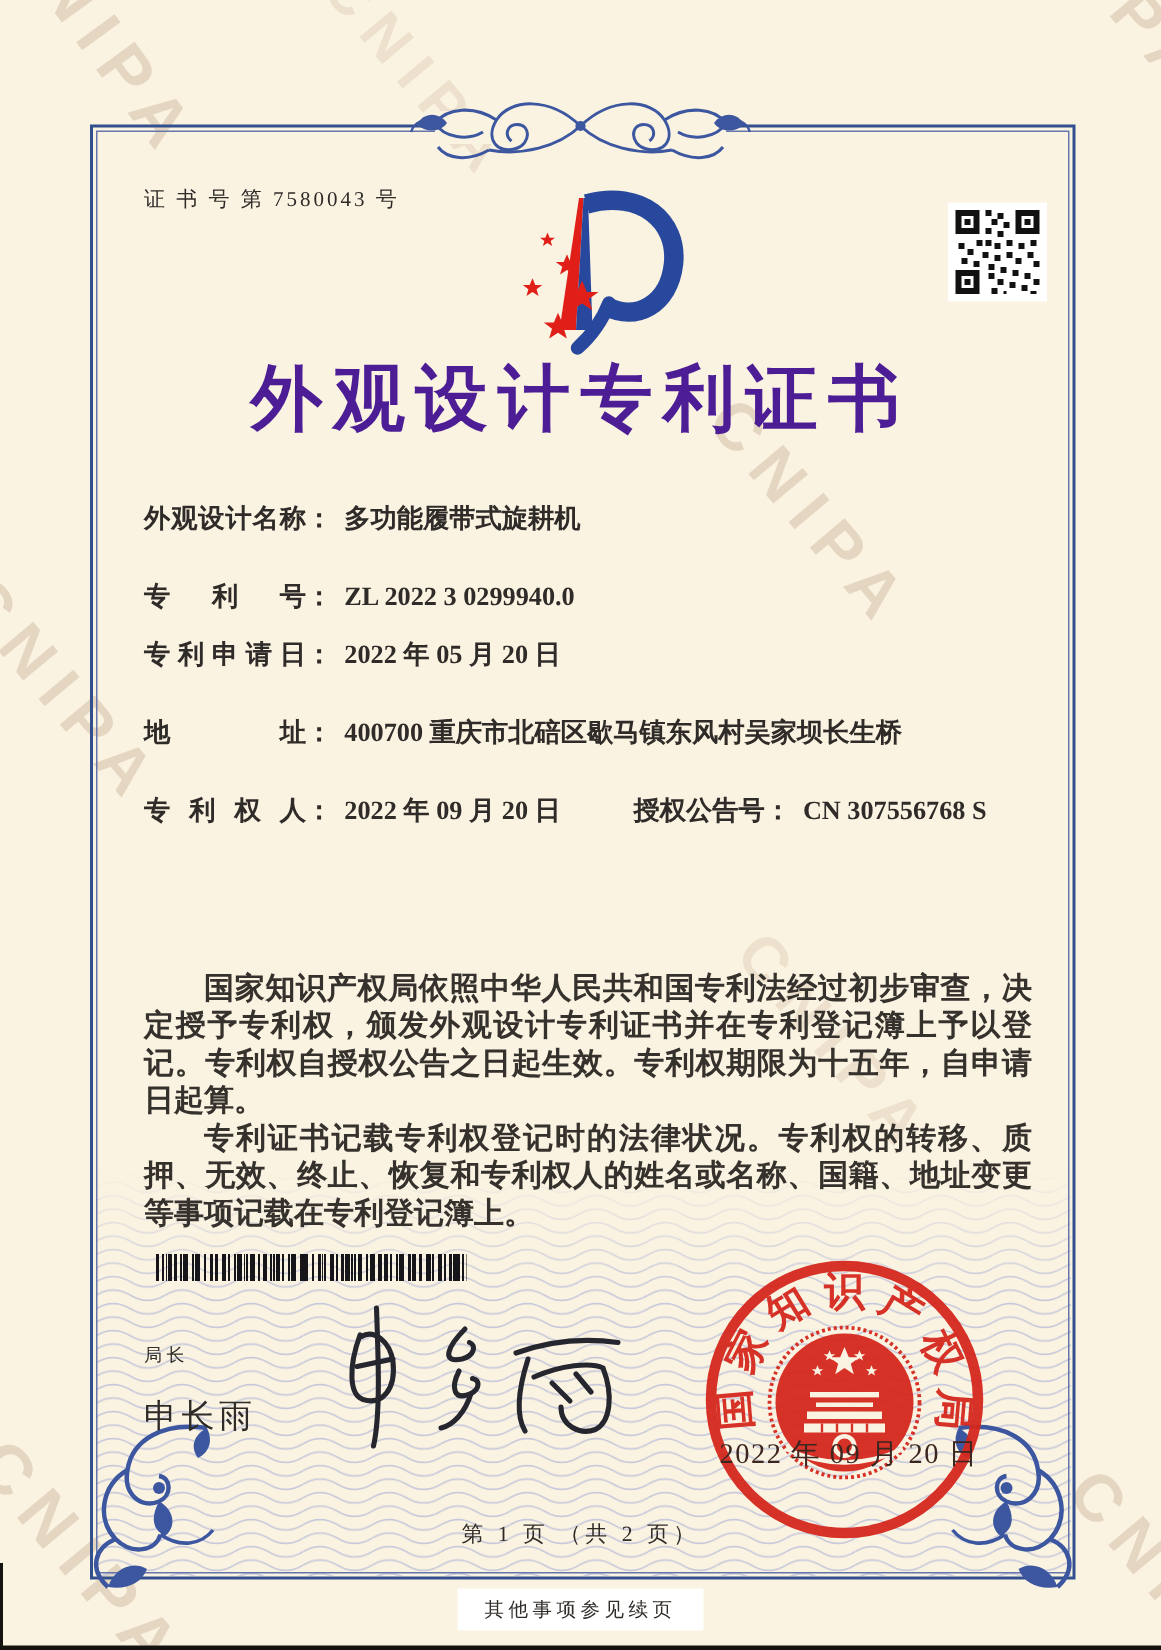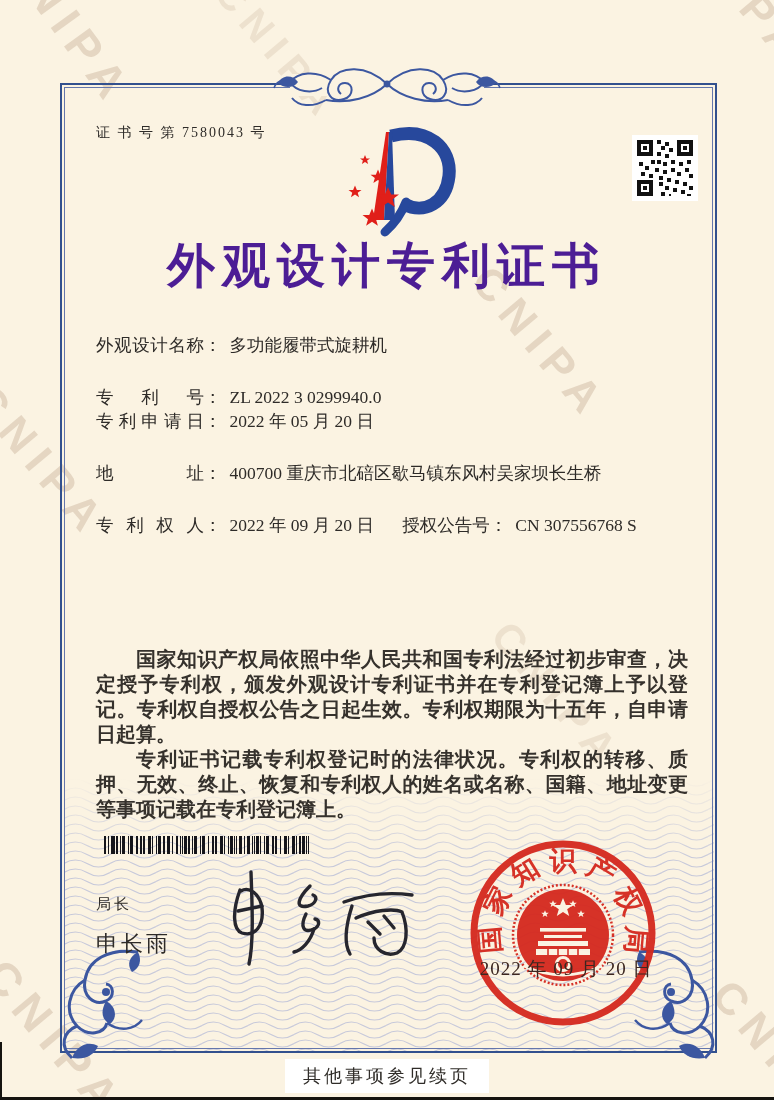--- a/index.html
+++ b/index.html
@@ -27,45 +27,45 @@
   
   .orn-top{position:absolute; left:268px; top:56px; z-index:3;}
   .orn-bl{position:absolute; left:50px; top:946px; z-index:3;}
   .orn-br{position:absolute; right:47px; top:946px; z-index:3; transform:scaleX(-1);}
   
   .certno{position:absolute; left:96px; top:124px; font-size:14px; letter-spacing:2px; z-index:4;}
   .logo{position:absolute; left:328px; top:120px; z-index:4;}
   .qr{position:absolute; left:632px; top:135px; z-index:4; background:#fff; padding:3px;}
   .title{position:absolute; left:0; right:0; top:234px; text-align:center;
     font-size:48px; font-weight:bold; letter-spacing:7px; color:#4c1d95; z-index:4;}
-  .fields{position:absolute; left:96px; top:333px; right:60px; z-index:4; font-size:17.5px;}
+  .fields{position:absolute; left:96px; top:333px; right:60px; z-index:4; font-size:17.5px;font-weight:bold;}
   .frow{line-height:24px; white-space:nowrap;}
   .flabel{display:inline-block; width:108px; text-align:justify; text-align-last:justify; vertical-align:top;}
   .fcolon{display:inline-block; margin-right:8px;}
-  .mb28{margin-bottom:28px;} .mb27{margin-bottom:27px;} .mb15{} .mb14{margin-bottom:28px;}
-  .pair2{margin-left:24px;text-align:center;}
+  .mb28{margin-bottom:28px;} .mb27{margin-bottom:27px;} .mb15{margin-bottom:15px;} .mb14{margin-bottom:28px;}
+  .pair2{margin-left:44px;text-align:center;}
   .paras{position:absolute; left:96px; right:86px; top:647px; z-index:4;
     font-size:20px; line-height:25px; text-align:justify; color:#35312c;font-weight:bold;}
   .paras p{margin:0; text-indent:2em;}
   .barcode{position:absolute; left:104px; top:836px; width:207px; height:18px; z-index:4;
     background-image:
       repeating-linear-gradient(90deg,#15151a 0 1.5px,transparent 1.5px 4px),
       repeating-linear-gradient(90deg,#15151a 0 1px,transparent 1px 6.5px),
       repeating-linear-gradient(90deg,#15151a 0 2px,transparent 2px 9px);}
-  .sig-title{position:absolute; left:96px; top:895px; font-size:15px; letter-spacing:3px; z-index:4;}
+  .sig-title{position:absolute; left:96px; top:895px; font-size:12px; letter-spacing:3px; z-index:4;}
   .sig-name{position:absolute; left:96px; top:929px; font-size:22px; letter-spacing:3px; z-index:4;}
   .sig-hand{position:absolute; left:218px; top:864px; z-index:4;}
   .seal{position:absolute; left:466px; top:836px; width:194px; height:194px; z-index:5; opacity:.95;}
   .seal-date{position:absolute; left:478px; top:956px; width:176px; text-align:center;
     font-size:19px; letter-spacing:1px; color:#3c2620; z-index:6; white-space:nowrap;}
   .pageinfo{position:absolute; left:0; right:0; top:1013px; text-align:center;
     font-size:14.5px; letter-spacing:3px; z-index:4; color:#2f2c28;}
   .note{position:absolute; left:0; right:0; top:1059px; text-align:center; z-index:4;}
   .note span{display:inline-block; background:#ffffff; padding:5px 18px;
-    font-size:18px; letter-spacing:3px; color:#2f2c28;}
+    font-size:13px; letter-spacing:3px; color:#2f2c28;}
   .artifact-bottom{position:absolute; left:0; right:0; bottom:0; height:3px; background:#15130f; z-index:7;}
   .artifact-left{position:absolute; left:0; top:1042px; width:2px; height:58px; background:#15130f; z-index:7;}
 </style>
 </head>
 <body>
 
 <div class="page">
 
   <span class="wm" style="left:-28px;top:-4px;font-size:46px;transform:rotate(54deg);">CNIPA</span>
   <span class="wm f" style="left:192px;top:28px;font-size:40px;">CNIPA</span>
@@ -282,19 +282,20 @@
       <g stroke="#d5281e" stroke-width="1.6">
         <line x1="82" y1="113" x2="82" y2="119"></line>
           <line x1="92" y1="113" x2="92" y2="119"></line>
         <line x1="102" y1="113" x2="102" y2="119"></line>
           <line x1="112" y1="113" x2="112" y2="119"></line>
       </g>
     </g>
   </svg>
   <div class="seal-date">2022 年 09 月 20 日</div>
 
+  <div class="pageinfo">第 1 页 （共 2 页）</div>
   <div class="note">
     <span>其他事项参见续页</span>
   </div>
 
   <div class="artifact-bottom"></div>
   <div class="artifact-left"></div>
 </div>
 
 </body></html>

